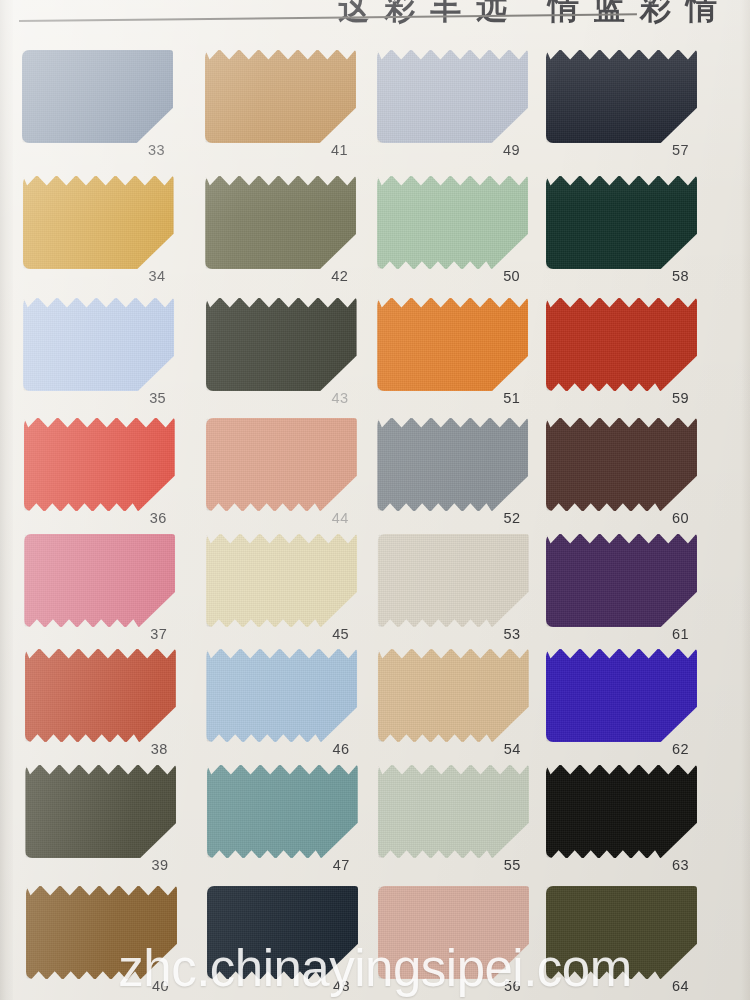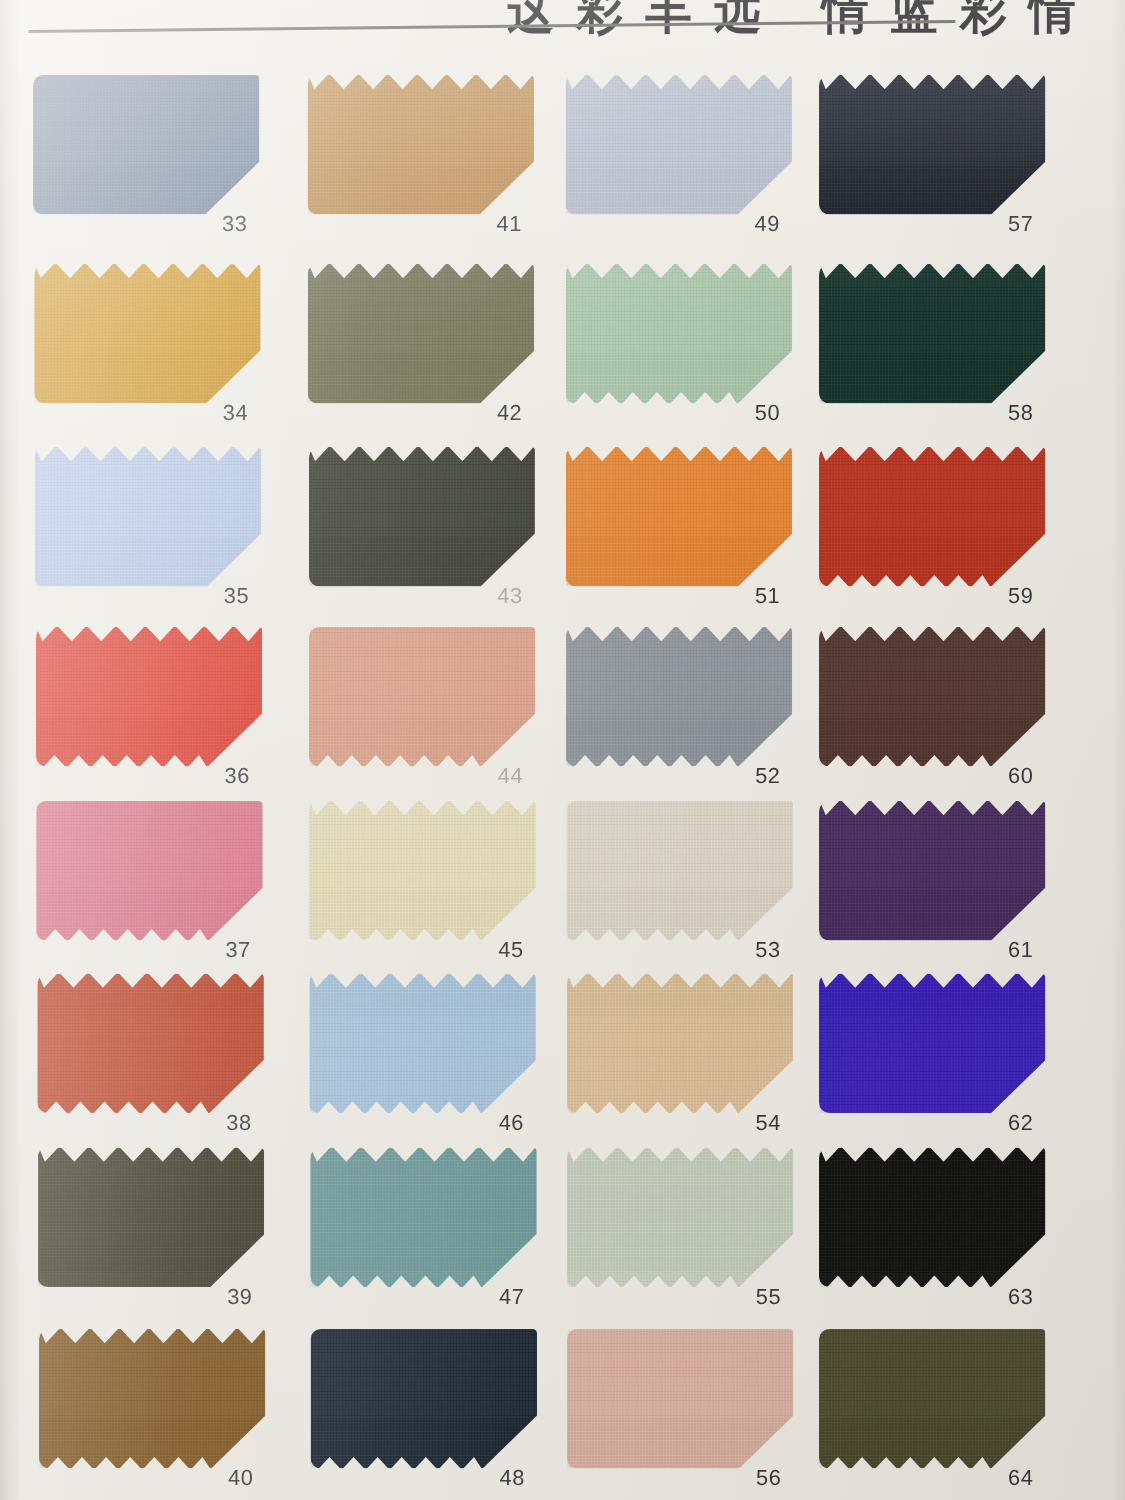--- a/index.html
+++ b/index.html
@@ -369,14 +369,15 @@
       <div class="label" style="left: 672px; top: 857px;">63</div>
       <div class="cell" style="left: 546px; top: 886px; width: 151px; height: 93px;">
         <div class="swatch" style="background: rgb(77, 76, 46);"></div>
         <div class="pinked-bottom" style="background: rgb(237, 234, 227);"></div>
       </div>
       <div class="label" style="left: 672px; top: 978px;">64</div>
     </div>
 
   <div id="paper-sheen"></div>
 
+  <div id="watermark">zhc.chinayingsipei.com</div>
 
 </div>
 
 </body></html>

